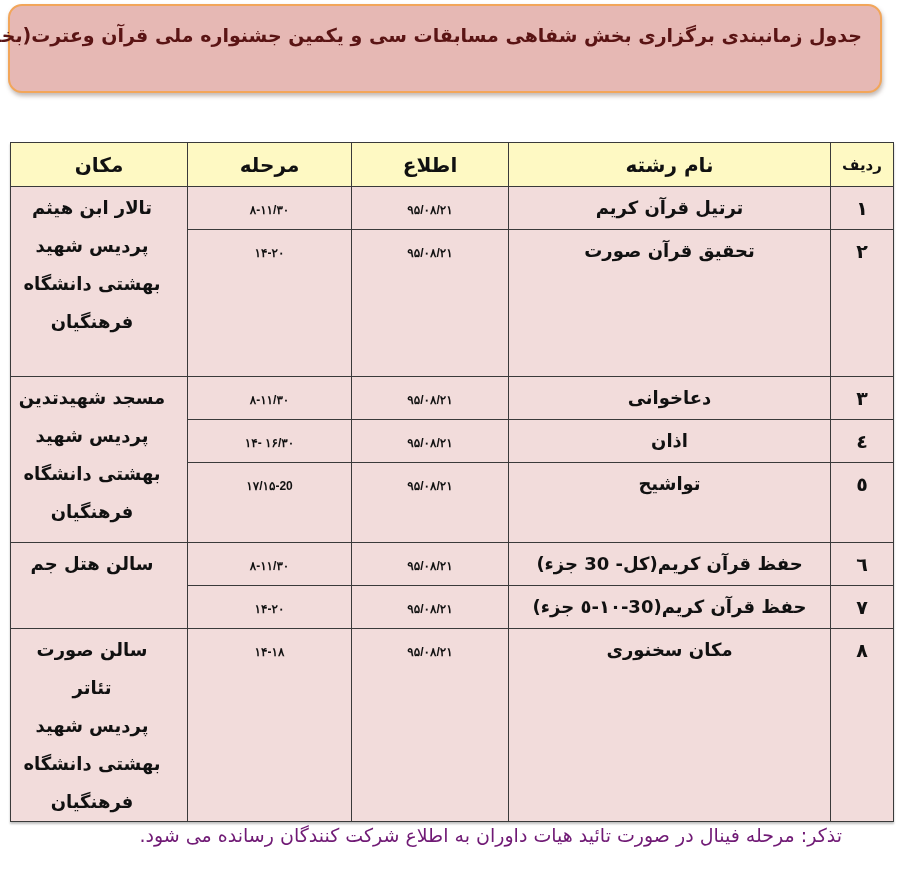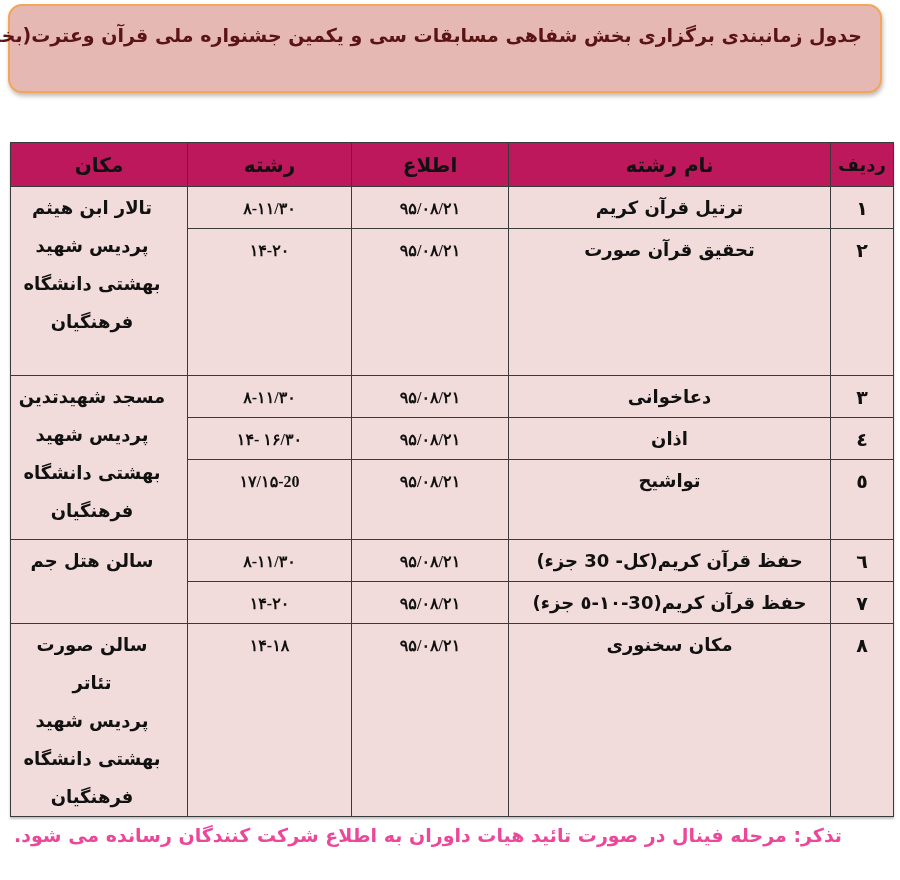--- a/index.html
+++ b/index.html
@@ -50,53 +50,53 @@
     }
     table.schedule th, table.schedule td {
       border: 1.5px solid #3a3a3a;
       text-align: center;
       vertical-align: top;
       color: #111111;
       font-weight: bold;
       padding: 0;
     }
     table.schedule th {
-      background: #be185d;
+      background: #fef9c3;
       height: 43px;
       vertical-align: middle;
       font-size: 20px;
     }
-    table.schedule th.col-row { font-size: 18px; text-align: center; }
+    table.schedule th.col-row { font-size: 15px; text-align: center; }
     table.schedule td {
       background: #f2dcdb;
       font-size: 18px;
       line-height: 38px;
       padding-top: 2px;
     }
     table.schedule td.num { font-size: 19px; }
     table.schedule td.loc {
       font-size: 18px;
       line-height: 38px;
       padding-right: 20px;
       padding-left: 6px;
     }
     .time, .date {
       direction: ltr;
       unicode-bidi: embed;
-      font-family: Liberation Serif, serif;
-      font-size: 16px;
+      font-family: Liberation Sans, sans-serif;
+      font-size: 12px;
     }
     .footer-note {
       position: absolute;
       right: 58px;
       top: 824px;
       direction: rtl;
       font-size: 19px;
-      font-weight: bold;
-      color: #ec4899;
+      font-weight: normal;
+      color: #701a75;
       white-space: nowrap;
     }
   </style>
 </head>
 <body>
 
 <div class="title-box">
   <div class="title-text">جدول زمانبندی برگزاری بخش شفاهی  مسابقات سی و یکمین جشنواره ملی قرآن وعترت(بخش برادران)</div>
 </div>
 
@@ -106,21 +106,21 @@
     <col style="width:322px">
     <col style="width:157px">
     <col style="width:164px">
     <col style="width:177px">
   </colgroup>
   <thead>
     <tr>
       <th class="col-row">ردیف</th>
       <th>نام رشته</th>
       <th>اطلاع</th>
-      <th>رشته</th>
+      <th>مرحله</th>
       <th>مکان</th>
     </tr>
   </thead>
   <tbody>
 
     <tr style="height:41px">
       <td class="num">۱</td>
       <td>ترتیل قرآن کریم</td>
       <td><span class="date">۹۵/۰۸/۲۱</span></td>
       <td><span class="time">۸-۱۱/۳۰</span></td>

